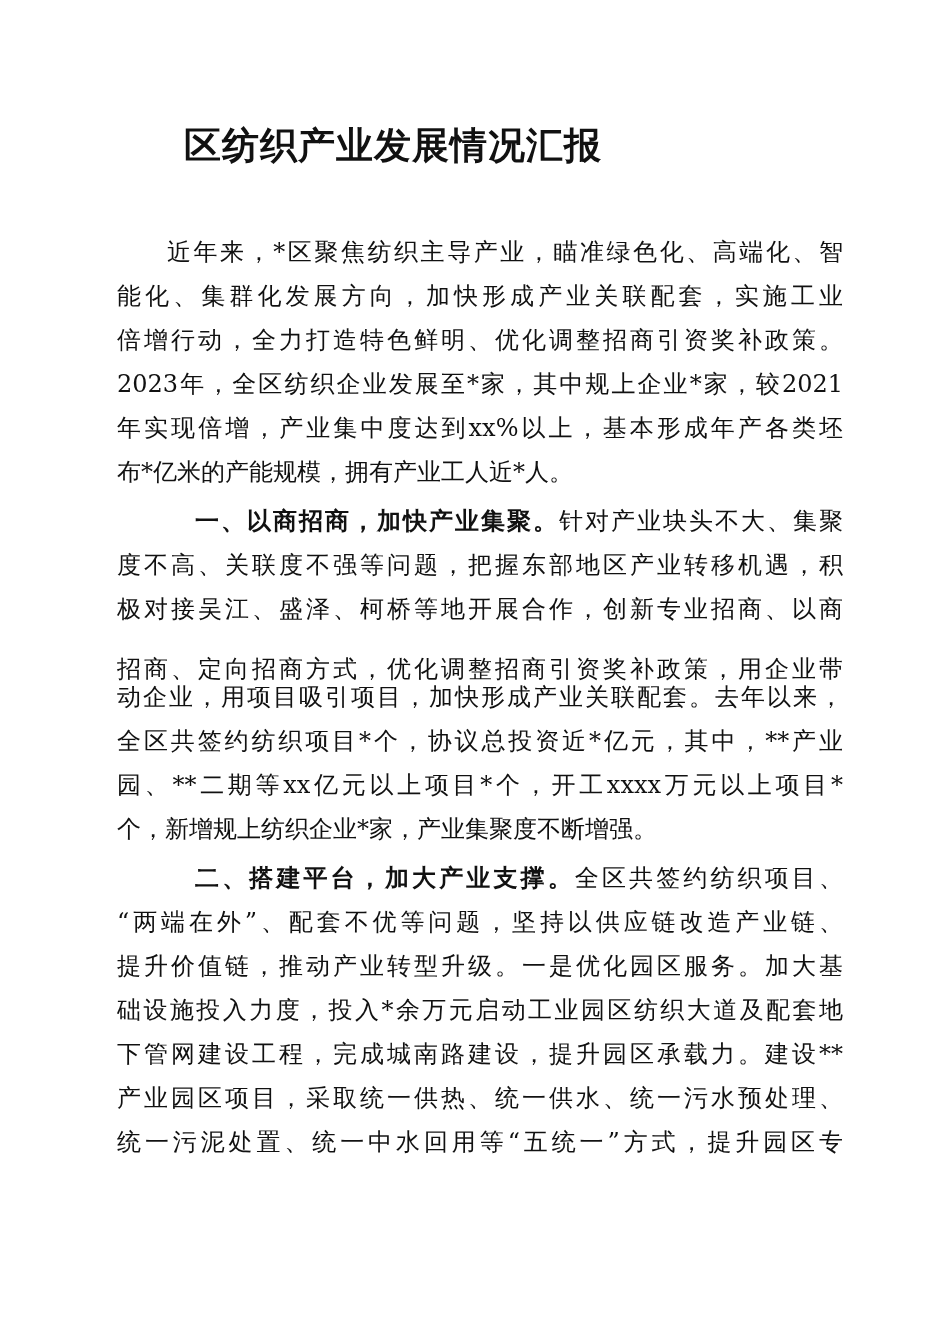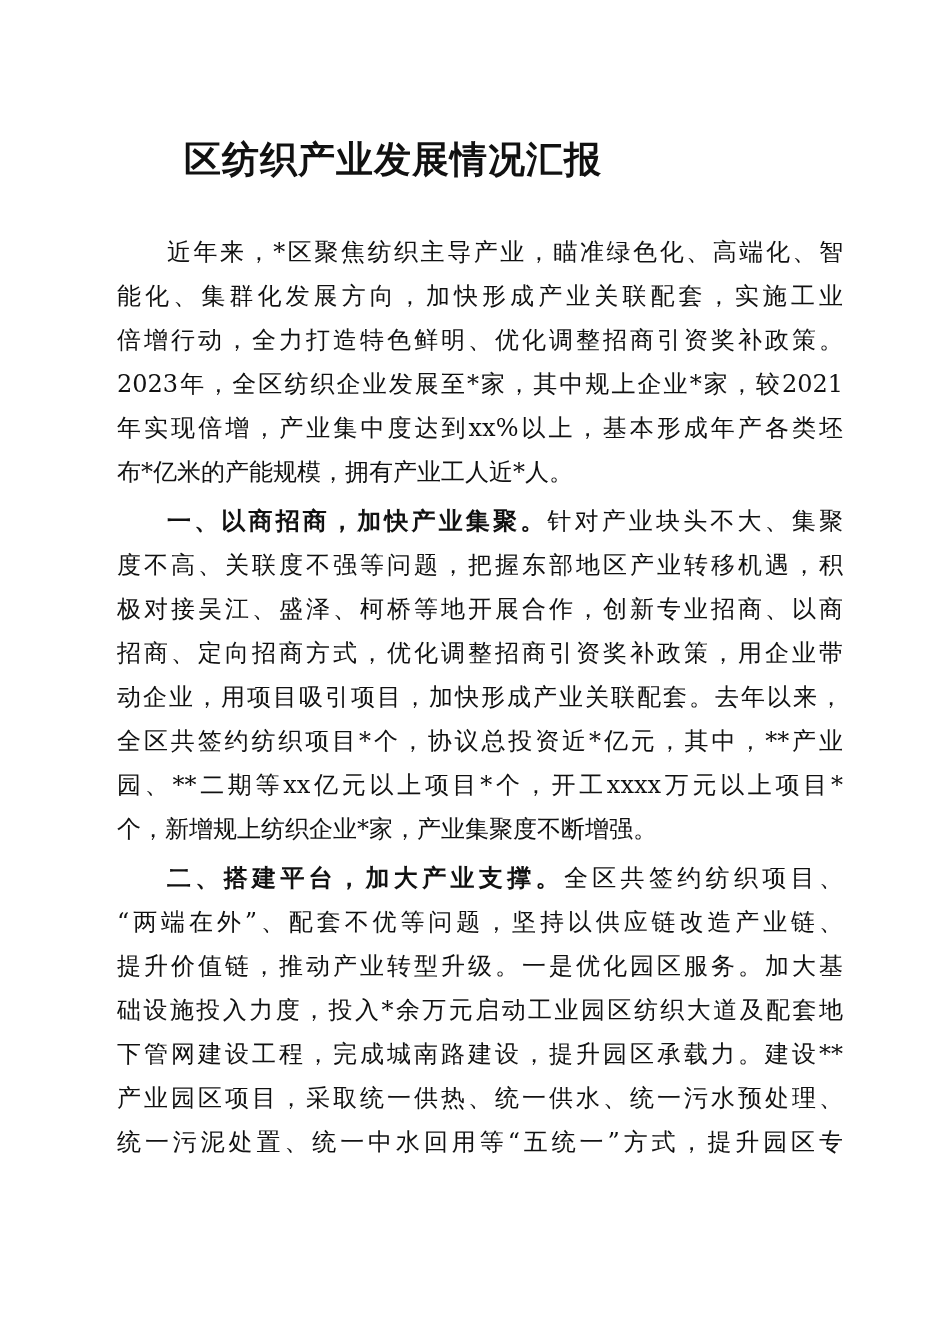--- a/index.html
+++ b/index.html
@@ -1,42 +1,42 @@
 <!DOCTYPE html>
 <html><head>
 <meta charset="utf-8">
 <style>
   html, body { margin: 0; padding: 0; background: #ffffff; }
   body { width: 950px; height: 1344px; position: relative; overflow: hidden;
          font-family: "DejaVu Serif", "Liberation Serif", serif; color: #111; }
-  .title { position: absolute; top: 134px; left: 0; width: 786px; text-align: center;
+  .title { position: absolute; top: 120px; left: 0; width: 786px; text-align: center;
            font-size: 37px; font-weight: bold; letter-spacing: 1px; line-height: 50px; }
   .line { position: absolute; left: 117px; width: 726px; font-size: 24px; line-height: 30px;
           white-space: nowrap; text-align: justify; text-align-last: justify; }
   .line.last { text-align-last: left; }
   .indent { padding-left: 50px; width: 676px; }
-  .bold { font-family: "DejaVu Sans", "Liberation Sans", sans-serif; font-weight: bold; }
+  .bold { font-family: "DejaVu Sans", "Liberation Sans", sans-serif; font-weight: bold; margin-left: 28px; }
 </style>
 </head>
 <body>
 
 <div>
   <div class="title">区纺织产业发展情况汇报</div>
 
   <div class="line indent" style="top:237px">近年来，*区聚焦纺织主导产业，瞄准绿色化、高端化、智</div>
   <div class="line" style="top:281px">能化、集群化发展方向，加快形成产业关联配套，实施工业</div>
   <div class="line" style="top:325px">倍增行动，全力打造特色鲜明、优化调整招商引资奖补政策。</div>
   <div class="line" style="top:369px">2023年，全区纺织企业发展至*家，其中规上企业*家，较2021</div>
   <div class="line" style="top:413px">年实现倍增，产业集中度达到xx%以上，基本形成年产各类坯</div>
   <div class="line last" style="top:457px">布*亿米的产能规模，拥有产业工人近*人。</div>
 
   <div class="line indent" style="top:506px"><span class="bold">一、以商招商，加快产业集聚。</span><span>针对产业块头不大、集聚</span></div>
   <div class="line" style="top:550px">度不高、关联度不强等问题，把握东部地区产业转移机遇，积</div>
   <div class="line" style="top:594px">极对接吴江、盛泽、柯桥等地开展合作，创新专业招商、以商</div>
-  <div class="line" style="top:638px">招商、定向招商方式，优化调整招商引资奖补政策，用企业带</div>
+  <div class="line" style="top:654px">招商、定向招商方式，优化调整招商引资奖补政策，用企业带</div>
   <div class="line" style="top:682px">动企业，用项目吸引项目，加快形成产业关联配套。去年以来，</div>
   <div class="line" style="top:726px">全区共签约纺织项目*个，协议总投资近*亿元，其中，**产业</div>
   <div class="line" style="top:770px">园、**二期等xx亿元以上项目*个，开工xxxx万元以上项目*</div>
   <div class="line last" style="top:814px">个，新增规上纺织企业*家，产业集聚度不断增强。</div>
 
   <div class="line indent" style="top:863px"><span class="bold">二、搭建平台，加大产业支撑。</span><span>全区共签约纺织项目、</span></div>
   <div class="line" style="top:907px">“两端在外”、配套不优等问题，坚持以供应链改造产业链、</div>
   <div class="line" style="top:951px">提升价值链，推动产业转型升级。一是优化园区服务。加大基</div>
   <div class="line" style="top:995px">础设施投入力度，投入*余万元启动工业园区纺织大道及配套地</div>
   <div class="line" style="top:1039px">下管网建设工程，完成城南路建设，提升园区承载力。建设**</div>

